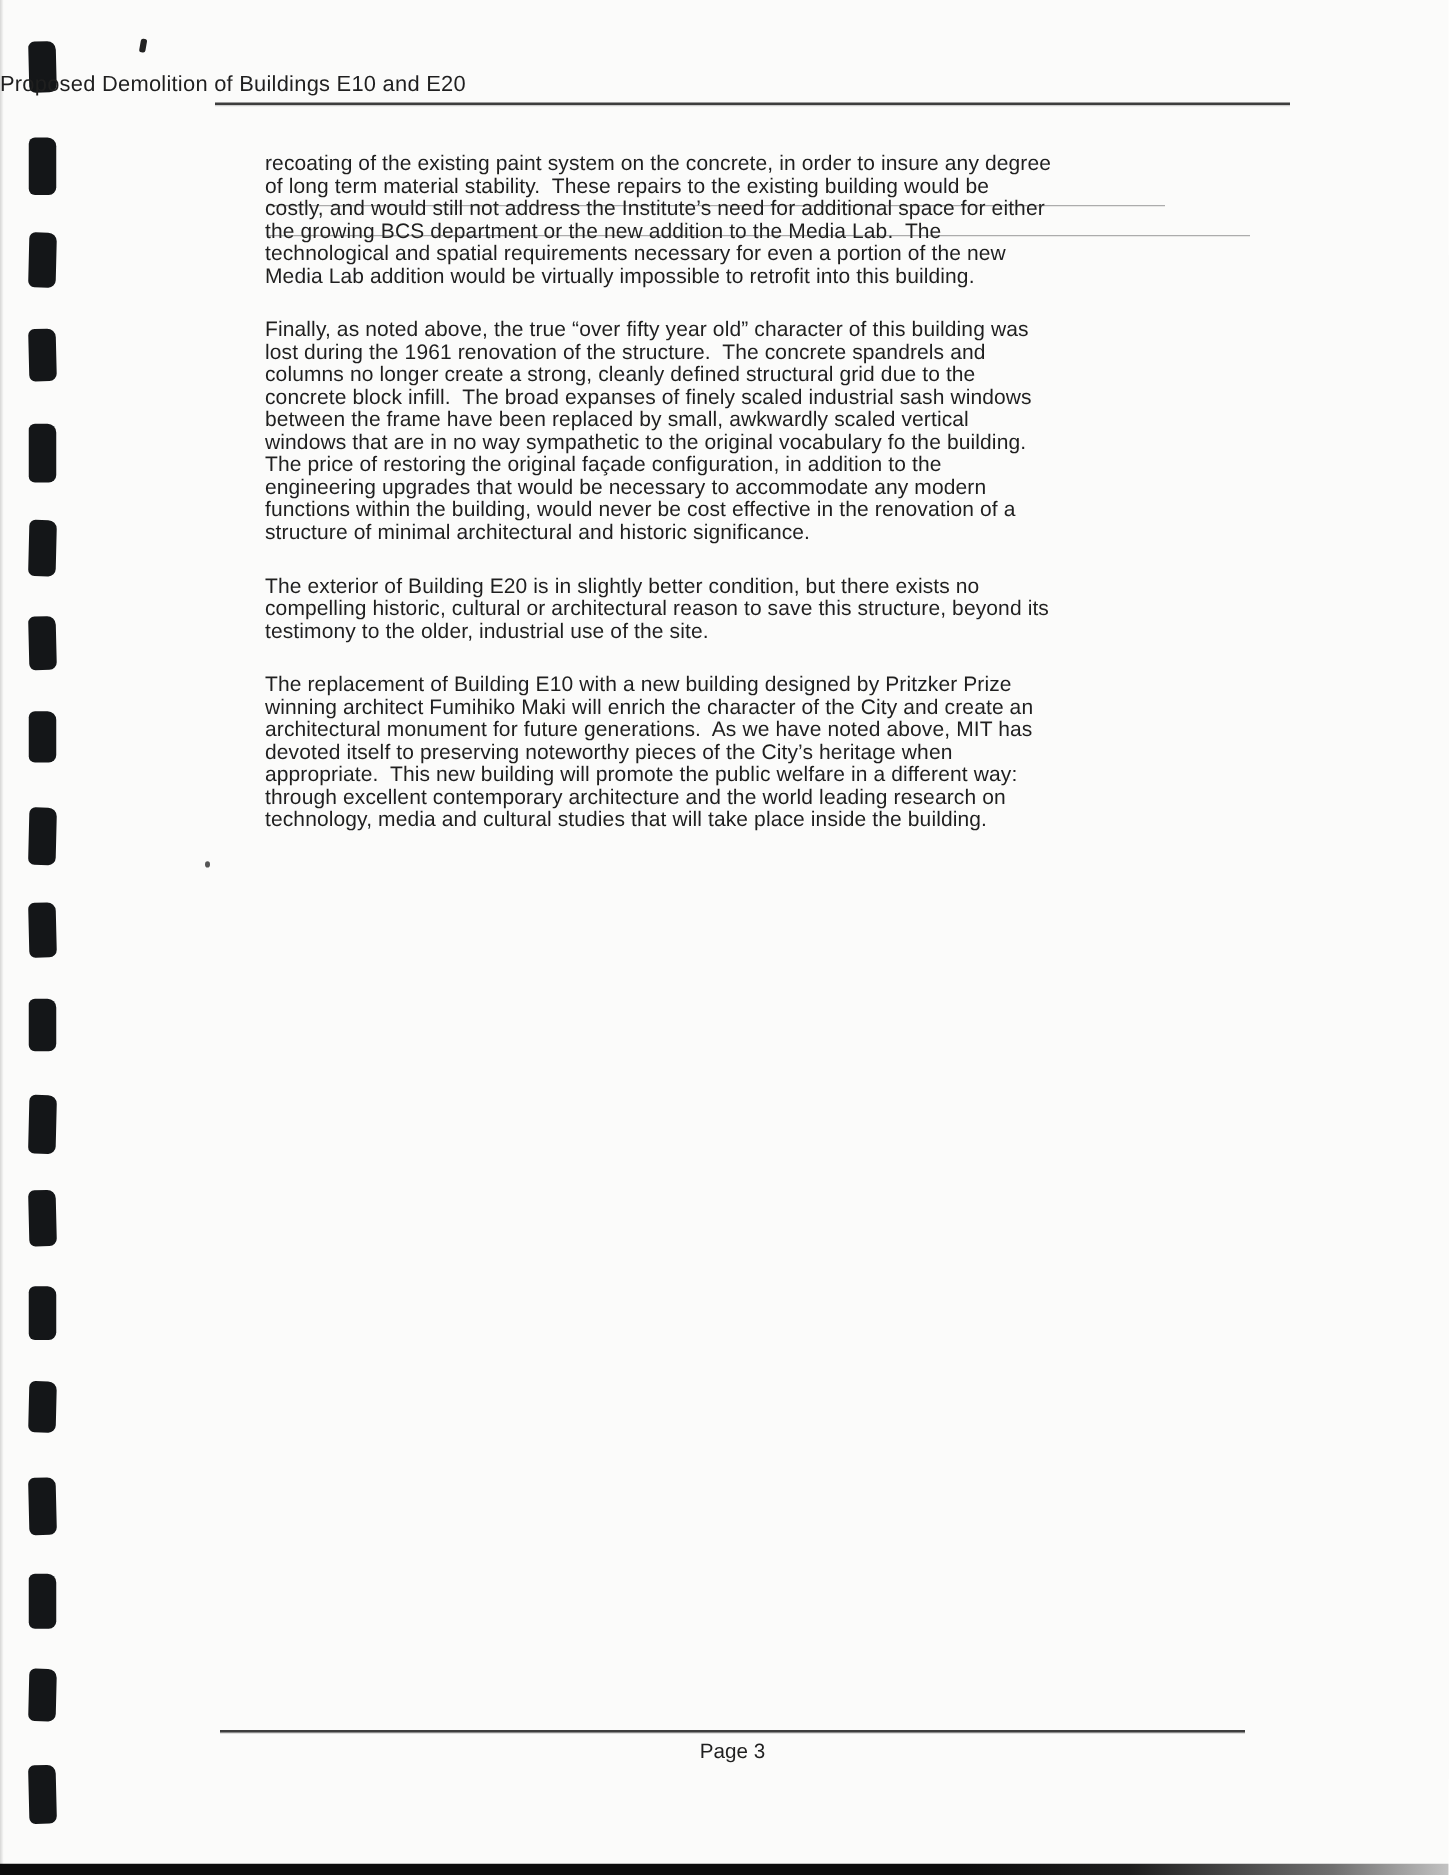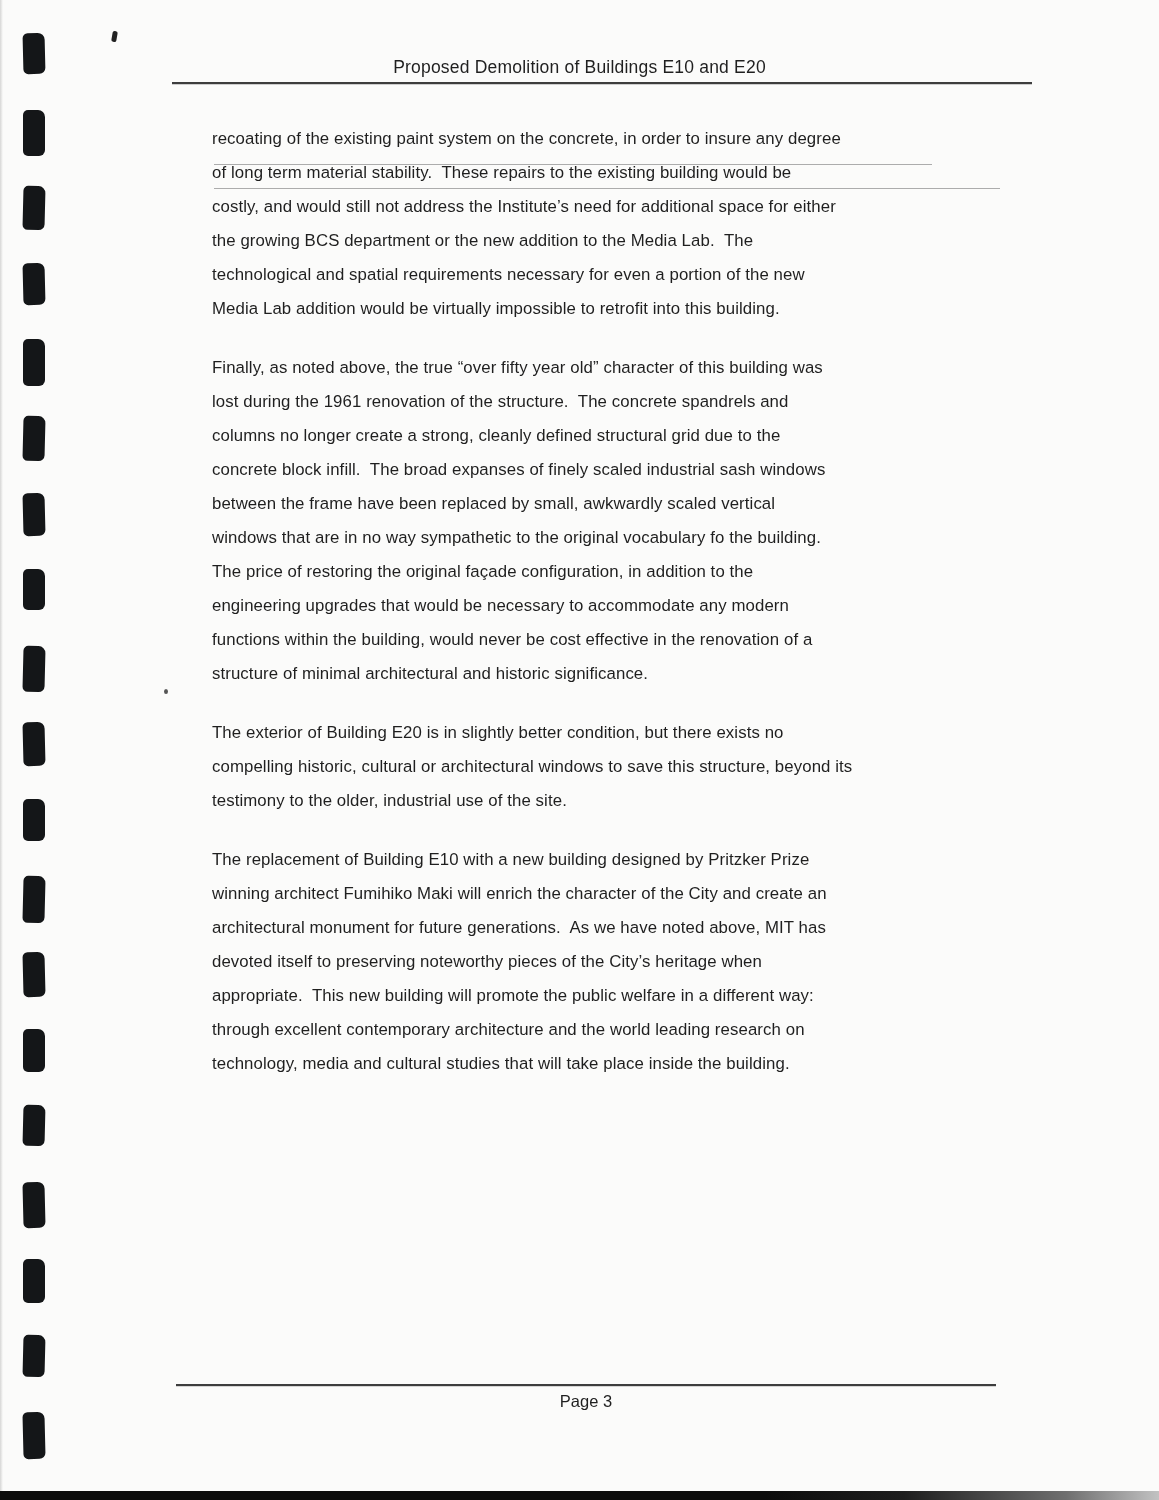--- a/index.html
+++ b/index.html
@@ -39,34 +39,33 @@
   }
   
   .artifact-line{
     position:absolute;height:1px;background:rgba(45,45,45,0.38);
   }
   .artifact-line.a1{left:214px;top:164px;width:718px;}
   .artifact-line.a2{left:214px;top:188px;width:786px;}
 
   .title{
     position:absolute;top:56px;left:0;width:100%;
-    text-align:center;
     font-size:17.5px;line-height:22px;letter-spacing:0.2px;
   }
   .header-rule{
     position:absolute;top:82px;left:172px;width:860px;height:2px;
     background:var(--rule);
     box-shadow:0 1px 0 rgba(0,0,0,0.18);
   }
   .content{
     position:absolute;left:212px;top:122px;width:792px;
   }
   .para{
     margin:0 0 25px 0;
-    font-size:16.8px;line-height:34px;
+    font-size:16.8px;line-height:18px;
     white-space:pre-wrap;
     letter-spacing:0.1px;
   }
   .footer-rule{
     position:absolute;top:1384px;left:176px;width:820px;height:2px;
     background:var(--rule);
     box-shadow:0 1px 0 rgba(0,0,0,0.15);
   }
   .page-number{
     position:absolute;top:1390px;left:176px;width:820px;
@@ -122,21 +121,21 @@
 lost during the 1961 renovation of the structure.  The concrete spandrels and
 columns no longer create a strong, cleanly defined structural grid due to the
 concrete block infill.  The broad expanses of finely scaled industrial sash windows
 between the frame have been replaced by small, awkwardly scaled vertical
 windows that are in no way sympathetic to the original vocabulary fo the building.
 The price of restoring the original façade configuration, in addition to the
 engineering upgrades that would be necessary to accommodate any modern
 functions within the building, would never be cost effective in the renovation of a
 structure of minimal architectural and historic significance.</p>
       <p class="para">The exterior of Building E20 is in slightly better condition, but there exists no
-compelling historic, cultural or architectural windows to save this structure, beyond its
+compelling historic, cultural or architectural reason to save this structure, beyond its
 testimony to the older, industrial use of the site.</p>
       <p class="para">The replacement of Building E10 with a new building designed by Pritzker Prize
 winning architect Fumihiko Maki will enrich the character of the City and create an
 architectural monument for future generations.  As we have noted above, MIT has
 devoted itself to preserving noteworthy pieces of the City’s heritage when
 appropriate.  This new building will promote the public welfare in a different way:
 through excellent contemporary architecture and the world leading research on
 technology, media and cultural studies that will take place inside the building.</p>
     </div>
 

